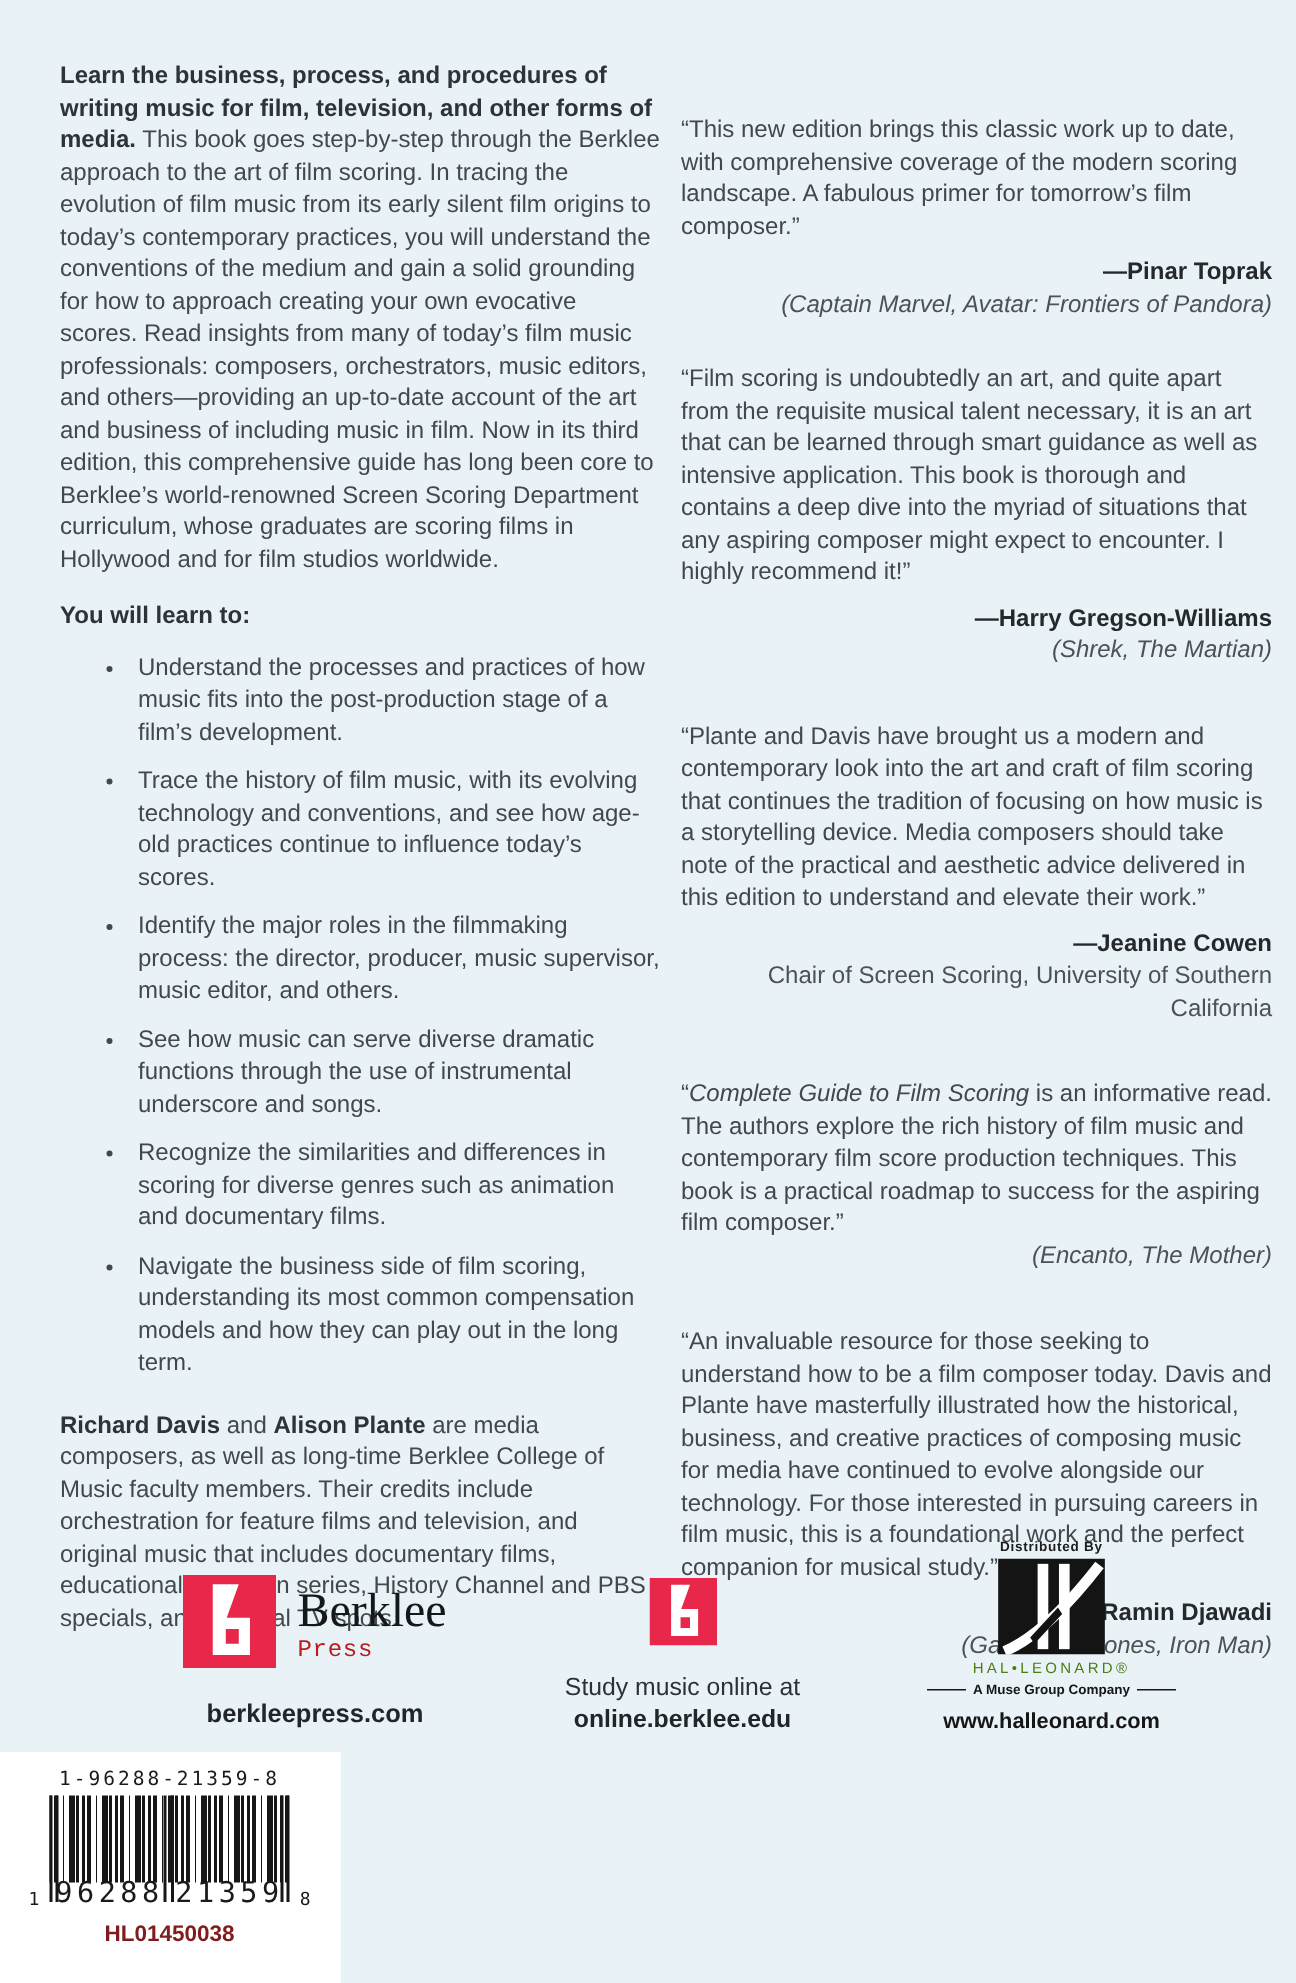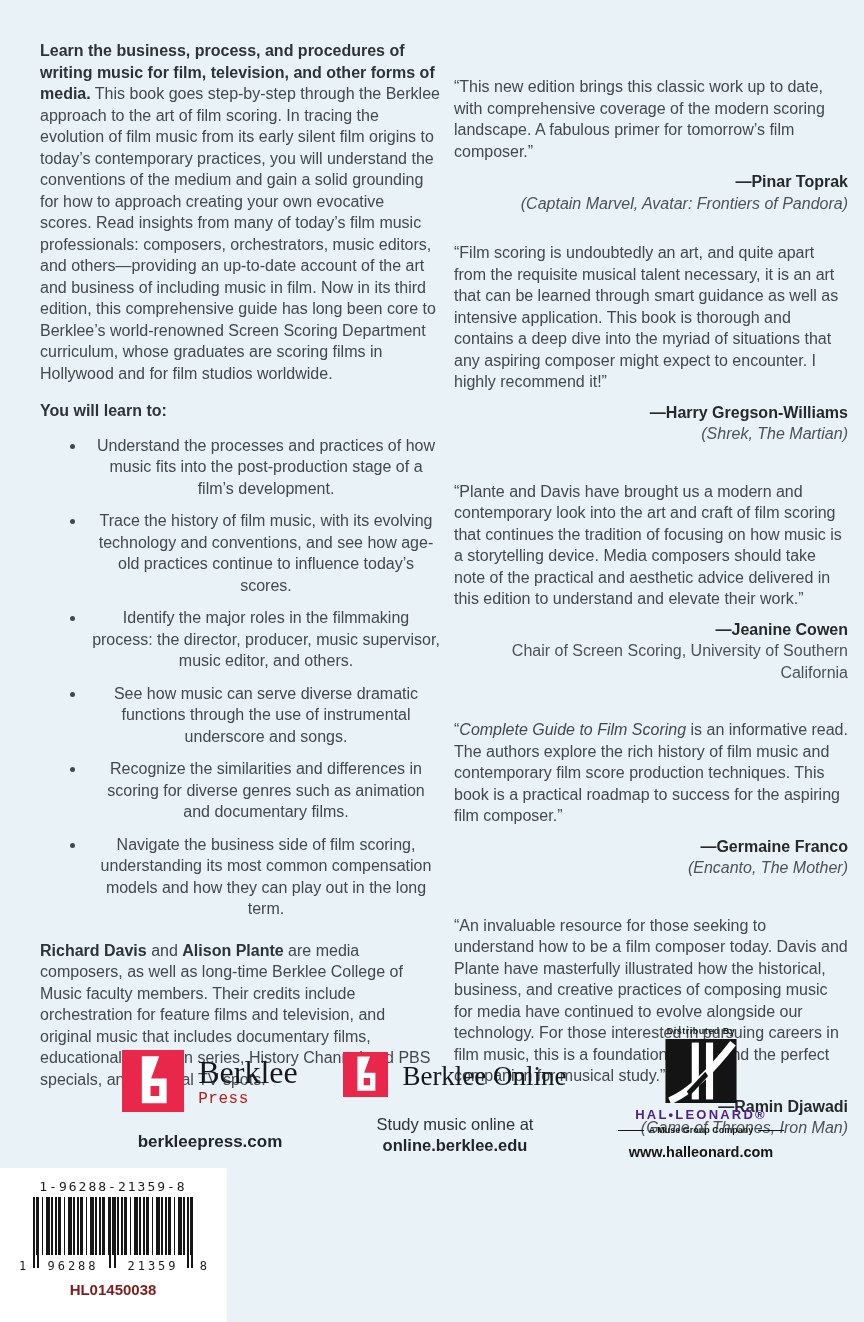--- a/index.html
+++ b/index.html
@@ -7,21 +7,21 @@
   .page {
     position:relative; width:864px; height:1322px;
     background:#e9f3f7; color:#43484c; overflow:hidden;
   }
   .columns { display:flex; gap:14px; padding:40px 16px 0 40px; }
   .col-left  { width:400px; }
   .col-right { width:394px; }
   .col-left p, .col-left li, .col-right p { font-size:16px; line-height:21.5px; }
   .bold-lead { font-weight:bold; color:#2e3337; }
   .learn-heading { font-weight:bold; color:#2e3337; margin:16px 0 13px; }
-  ul.bullets { list-style:disc; padding-left:46px; margin:0 0 4px 0;text-align:center; }
+  ul.bullets { list-style:disc; padding-left:46px; margin:0 0 4px 0; }
   ul.bullets li { padding-left:6px; margin-bottom:11px; }
   .para-gap { margin-top:20px; }
   .authors b { color:#2e3337; }
 
   .quote-block { margin-bottom:28px; }
   .q-name { font-weight:bold; color:#26292b; text-align:right; margin-top:9px; font-size:16.5px; }
   .q-credit { text-align:right; font-style:italic; color:#4c5256; font-size:15.5px; line-height:20px; }
   .q-credit.plain { font-style:normal; }
 
   
@@ -31,21 +31,21 @@
   .brand-hal    { left:608px; top:1026px; width:186px; }
   .logo-row { display:flex; align-items:center; justify-content:center; gap:14px; }
   .wordmark { font-family:"Liberation Serif", serif; color:#15181a; font-size:32px; line-height:32px; text-align:left; }
   .wordmark-sub { font-family:Liberation Mono, monospace; color:#b91c1c; font-size:16px; line-height:22px; letter-spacing:.5px; }
   .wordmark-online { font-family:"Liberation Serif", serif; color:#15181a; font-size:27px; }
   .footer-url { font-weight:bold; color:#22262a; font-size:17px; margin-top:16px; }
   .study-line { font-size:16.5px; color:#2c3236; margin-top:14px; }
   .study-url { font-weight:bold; color:#22262a; font-size:16.5px; margin-top:2px; }
   .distributed { font-size:9px; font-weight:bold; color:#1c1c1c; letter-spacing:.5px; }
   .hal-logo { margin:3px auto 4px; display:block; }
-  .hal-name { font-size:13px; font-weight:bold; letter-spacing:2.2px; color:#4c1d95; }
+  .hal-name { font-size:10px; font-weight:normal; letter-spacing:2.2px; color:#4d7c0f; }
   .hal-tagline { display:flex; align-items:center; justify-content:center; gap:5px; margin-top:3px; }
   .hal-tagline span.txt { font-size:9px; font-weight:bold; color:#161616; }
   .hal-tagline .dash { width:26px; border-top:1.5px solid #161616; }
   .hal-url { font-weight:bold; font-size:14.5px; color:#161616; margin-top:9px; }
 
   
   .barcode-box { position:absolute; left:0; top:1168px; width:227px; height:154px; background:#ffffff; }
   .bc-inner { width:160px; margin:11px auto 4px 33px; }
   .bc-isbn { font-family:"DejaVu Sans Mono", monospace; font-size:13px; letter-spacing:2px; color:#1a1a1a; text-align:center; white-space:nowrap; margin-bottom:3px; }
   .bc-bars { position:relative; width:160px; }
@@ -56,21 +56,21 @@
       #161616 9px 10px, transparent 10px 13px,
       #161616 13px 17px, transparent 17px 18px,
       #161616 18px 20px, transparent 20px 22px);
   }
   .guard { position:absolute; top:0; width:2px; height:71px; background:#161616; }
   .g1{left:0}.g2{left:4px}.g3{left:76px}.g4{left:81px}.g5{right:4px}.g6{right:0}
   .bc-digits { position:relative; left:-14px; width:188px; display:flex; align-items:flex-end; height:18px;
     font-family:"DejaVu Sans Mono", monospace; color:#1a1a1a; }
   .d-edge { width:14px; font-size:12px; }
   .d-edge.right { text-align:right; }
-  .d-grp { flex:1; text-align:center; font-size:12px; letter-spacing:3px; }
+  .d-grp { flex:1; text-align:center; font-size:19px; letter-spacing:3px; }
   .bc-hl { text-align:center; font-weight:bold; font-size:15px; color:#7f1d1d; margin-top:8px; font-family:"Liberation Sans",sans-serif; }
 </style>
 </head>
 <body>
 
 <div class="page">
 
   <div class="columns">
 
     <div class="col-left">
@@ -106,21 +106,20 @@
       </div>
 
       <div class="quote-block" style="margin-top:36px;">
         <p><span></span><i></i><span>“Plante and Davis have brought us a modern and contemporary look into the art and craft of film scoring that continues the tradition of focusing on how music is a storytelling device. Media composers should take note of the practical and aesthetic advice delivered in this edition to understand and elevate their work.”</span></p>
         <p class="q-name">—Jeanine Cowen</p>
         <p class="q-credit plain">Chair of Screen Scoring, University of Southern California</p>
       </div>
 
       <div class="quote-block" style="margin-top:36px;">
         <p><span>“</span><i>Complete Guide to Film Scoring</i><span> is an informative read. The authors explore the rich history of film music and contemporary film score production techniques. This book is a practical roadmap to success for the aspiring film composer.”</span></p>
-        <p class="q-name">—Germaine Franco</p>
         <p class="q-credit">(Encanto, The Mother)</p>
       </div>
 
       <div class="quote-block" style="margin-top:36px;">
         <p><span></span><i></i><span>“An invaluable resource for those seeking to understand how to be a film composer today. Davis and Plante have masterfully illustrated how the historical, business, and creative practices of composing music for media have continued to evolve alongside our technology. For those interested in pursuing careers in film music, this is a foundational work and the perfect companion for musical study.”</span></p>
         <p class="q-name">—Ramin Djawadi</p>
         <p class="q-credit">(Game of Thrones, Iron Man)</p>
       </div>
 
     </div>
@@ -143,21 +142,20 @@
   </div>
 
   <div class="brand brand-online">
     <div class="logo-row">
       <span>
         <svg width="45" height="45" viewBox="0 0 100 100">
           <rect width="100" height="100" fill="#e8274a"></rect>
           <path fill="#ffffff" fill-rule="evenodd" d="M32 10 L60 10 L47 46 L72 46 L72 86 L32 86 Z M46 58 L60 58 L60 74 L46 74 Z"></path>
         </svg>
       </span>
-      <span class="wordmark-online">Berklee Online</span>
     </div>
     <div class="study-line">Study music online at</div>
     <div class="study-url">online.berklee.edu</div>
   </div>
 
   <div class="brand brand-hal">
     <div class="distributed">Distributed By</div>
     <span>
       <svg class="hal-logo" width="72" height="64" viewBox="0 0 100 90">
         <rect width="100" height="90" fill="#141414"></rect>

